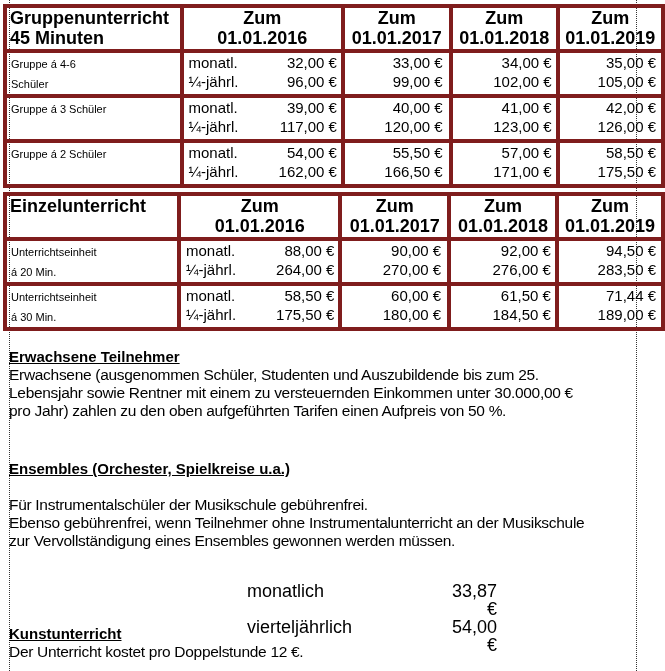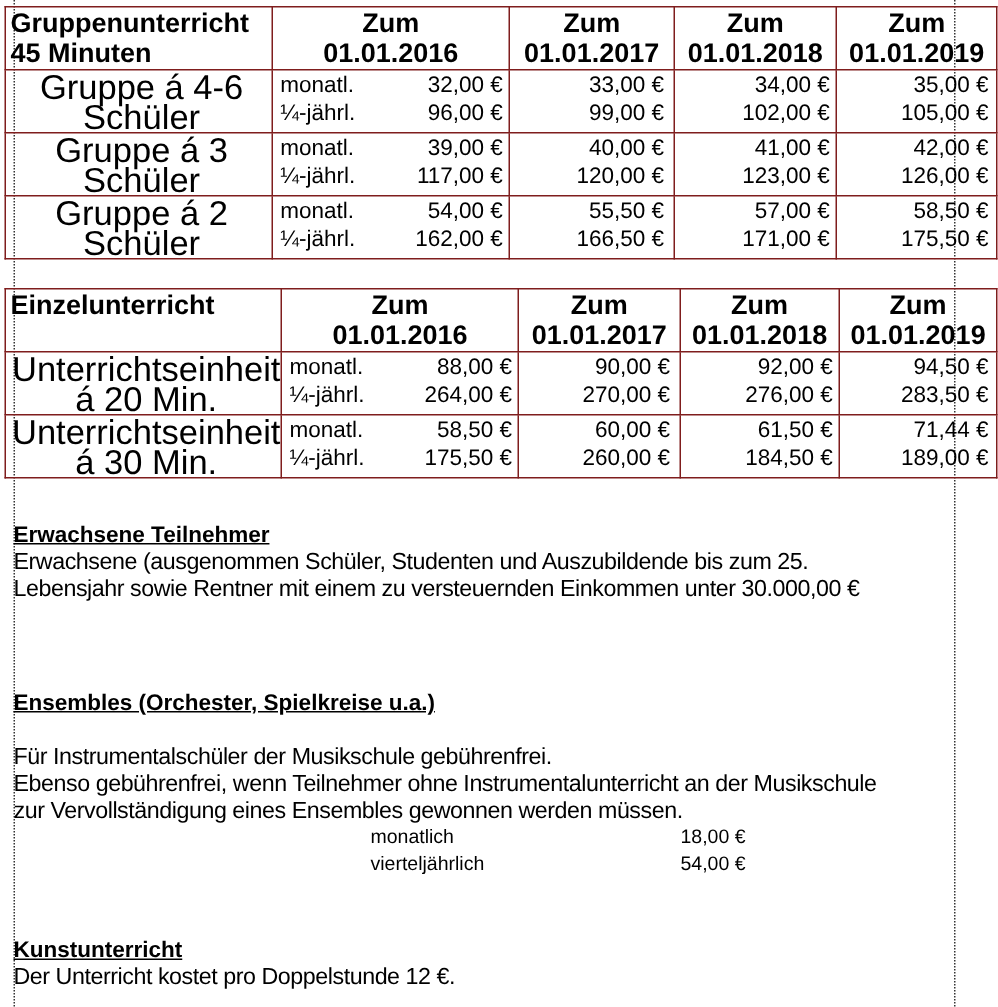--- a/index.html
+++ b/index.html
@@ -25,21 +25,21 @@
     .margin-left { left: 9px; }
     .margin-right { left: 636px; }
 
     table.fees {
       position: absolute;
       left: 3px;
       border-collapse: collapse;
       table-layout: fixed;
     }
     table.fees td, table.fees th {
-      border: 1px solid #7f1d1d;
+      border: 4px solid #7f1d1d;
       padding: 0;
       vertical-align: top;
       margin-left: 24px;
     }
     #table-group { top: 4px; }
     #table-single { top: 192px; }
 
     .c0 { width: 179px; }
     .c1 { width: 143px; }
     .c2 { width: 111px; }
@@ -53,24 +53,23 @@
       text-align: center;
       height: 41px;
     }
     th.head-left {
       text-align: left;
       padding-left: 3px !important;
     }
     th .hl { display: block; }
 
     td.rowlabel {
-      font-size: 23px;
+      font-size: 11px;
       line-height: 20px;
       padding: 1px 0 0 4px !important;
-      text-align: center;
     }
     td.rowlabel .ln { display: block; }
 
     .cell-line {
       display: block;
       font-size: 15px;
       line-height: 19px;
       height: 19px;
       white-space: nowrap;
       gap: 40px;
@@ -106,22 +105,22 @@
       display: block;
       white-space: nowrap;
       letter-spacing: -0.3px;
     }
     #sec-adults { top: 347px; }
     #sec-ensembles { top: 459px; }
     #ens-body { top: 496px; }
     #ens-fees {
       position: absolute;
       left: 247px;
-      top: 549px;
-      font-size: 13px;
+      top: 582px;
+      font-size: 18px;
       line-height: 18px;
     }
     #ens-fees .fee-row { display: flex; }
     #ens-fees .fee-label { width: 190px; }
     #ens-fees .fee-value { width: 60px; text-align: right; }
     #sec-art { top: 624px; }
   </style>
 </head>
 <body>
 
@@ -317,52 +316,53 @@
             <span>monatl.</span>
             <span>58,50 €</span>
           </span>
       <span class="cell-line">
             <span>¼-jährl.</span>
             <span>175,50 €</span>
           </span>
     </td>
     <td class="price p1">
       <span class="cell-line">60,00 €</span>
-      <span class="cell-line">260,00 €</span>
+      <span class="cell-line">180,00 €</span>
     </td>
     <td class="price">
       <span class="cell-line">61,50 €</span>
       <span class="cell-line">184,50 €</span>
     </td>
     <td class="price p4">
       <span class="cell-line">71,44 €</span>
       <span class="cell-line">189,00 €</span>
     </td>
   </tr>
 </tbody>
   </table>
 
 <div class="section" id="sec-adults">
   <span class="section-title">Erwachsene Teilnehmer</span>
   <span class="para-line">Erwachsene (ausgenommen Schüler, Studenten und  Auszubildende bis zum 25.</span>
   <span class="para-line">Lebensjahr sowie Rentner mit einem zu versteuernden Einkommen unter 30.000,00 €</span>
+  <span class="para-line">pro Jahr)  zahlen zu den oben aufgeführten Tarifen einen Aufpreis von 50 %.</span>
 </div>
 
 <div class="section" id="sec-ensembles">
   <span class="section-title">Ensembles (Orchester, Spielkreise u.a.)</span>
 </div>
 <div class="section" id="ens-body">
   <span class="para-line">Für Instrumentalschüler der Musikschule gebührenfrei.</span>
   <span class="para-line">Ebenso gebührenfrei, wenn Teilnehmer ohne Instrumentalunterricht an der Musikschule</span>
   <span class="para-line">zur Vervollständigung eines Ensembles gewonnen werden müssen.</span>
 </div>
 <div id="ens-fees">
   <div class="fee-row">
     <span class="fee-label">monatlich</span>
-    <span class="fee-value">18,00  €</span>
+    <span class="fee-value">33,87  €</span>
   </div>
   <div class="fee-row">
     <span class="fee-label">vierteljährlich</span>
     <span class="fee-value">54,00  €</span>
   </div>
 </div>
 
 <div class="section" id="sec-art">
   <span class="section-title">Kunstunterricht</span>
   <span class="para-line">Der Unterricht kostet pro Doppelstunde 12 €.</span>

